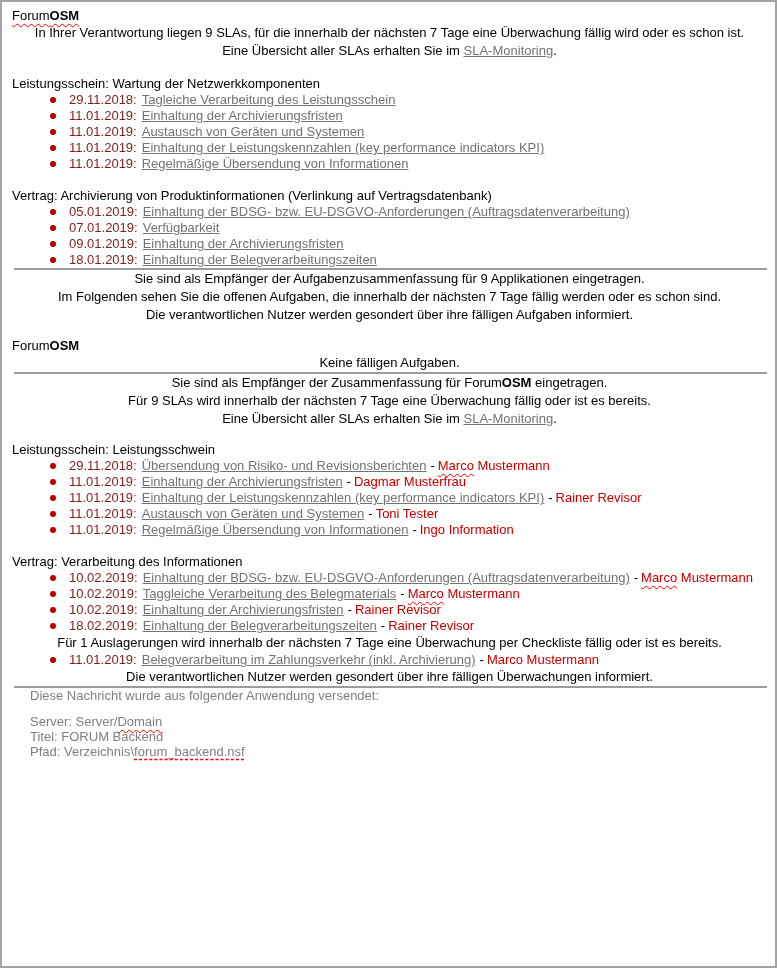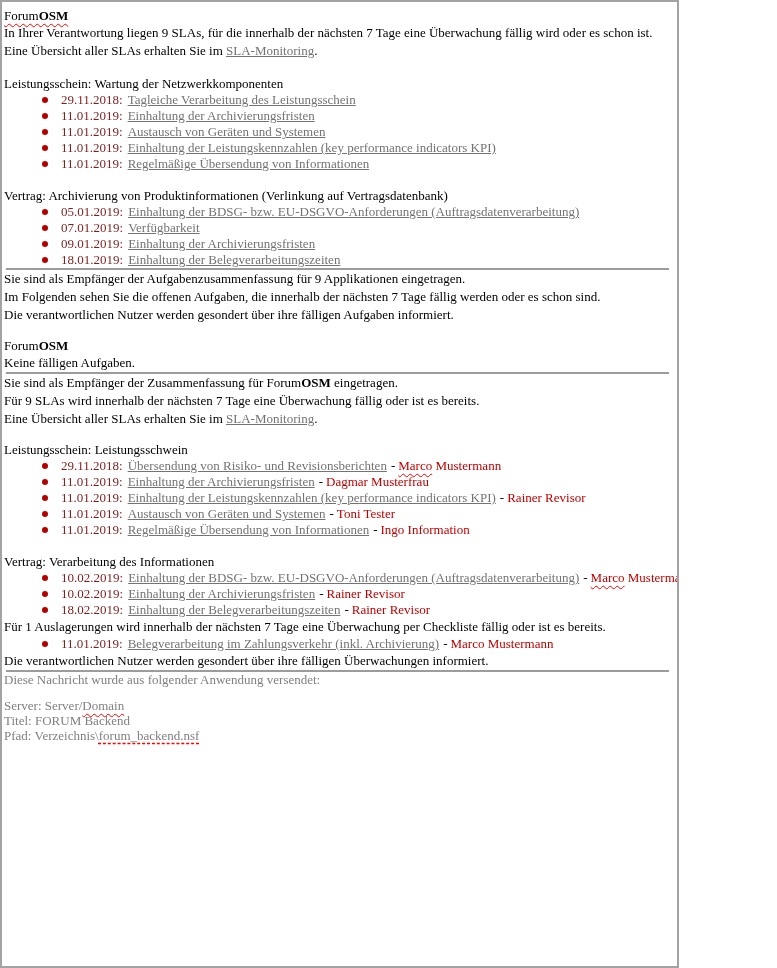--- a/index.html
+++ b/index.html
@@ -1,58 +1,58 @@
 <!DOCTYPE html>
 <html><head>
 <meta charset="utf-8">
 <style>
   html,body { margin:0; padding:0; background:#fff; }
   body { font-family:"Liberation Sans", sans-serif; font-size:13px; color:#000; }
   .page {
-    width:679px; height:968px; box-sizing:border-box;
+    width:777px; height:968px; box-sizing:border-box;
     border:2px solid #a3a3a3;
-    padding:6px 8px 0 2px;
-    overflow:hidden; background:#fff;font-family:Liberation Serif, serif;
+    padding:6px 8px 0 10px;
+    overflow:hidden; background:#fff;
   }
   .brand-line { line-height:16px; }
   b { font-weight:bold; }
   .wavy {
     text-decoration-line:underline;
     text-decoration-style:wavy;
     text-decoration-color:#ff0000;
     text-decoration-thickness:1px;
     text-underline-offset:3px;
   }
   .dashed-red {
     text-decoration-line:underline;
     text-decoration-style:dashed;
     text-decoration-color:#ff0000;
     text-underline-offset:3px;
     text-align:right;
   }
-  p.para { margin:0; line-height:18px; }
+  p.para { margin:0; line-height:18px;text-align:center; }
   .mt12 { margin-top:12px; } .mt14 { margin-top:14px; } .mt16 { margin-top:16px; } .mt26 { margin-top:26px; }
   a.link { color:#737373; text-decoration:underline; cursor:pointer; }
   .section-heading { line-height:16px; }
   ul.items { list-style:none; margin:0; padding:0; }
   li.item { position:relative; padding-left:57px; line-height:16px; white-space:nowrap; }
   .bullet {
     position:absolute; left:38px; top:5px;
     width:6px; height:6px; border-radius:50%;
     background:#b40000; display:inline-block;
   }
   .date { color:#7f1d1d; margin-right:5px; }
   .sep { color:#000; margin:0 3px 0 4px; }
   .name { color:#c00000; }
   hr.divider {
     border:none; border-top:2px solid #9c9c9c;
     margin:0 0 0 2px;
   }
   .hr1 { margin-top:24px; } .hr2 { margin-top:6px; } .hr3 { margin-top:8px; }
-  .footer { color:#808080; }
+  .footer { color:#808080;margin-left:18px; }
   .footer .fline { line-height:15px; margin:0; }
   .footer .fgroup { margin-top:11px; }
 </style>
 </head>
 <body>
 
 <div class="page">
 
   <div class="brand-line">
     <span class="wavy"><span>Forum</span><b>OSM</b></span>
@@ -114,20 +114,21 @@
       <li class="item"><span class="bullet"></span><span class="date">11.01.2019:</span><a class="link">Einhaltung der Leistungskennzahlen (key performance indicators KPI)</a><span class="sep">-</span><span class="name"><span class="wavy"></span><span>Rainer Revisor</span></span></li>
       <li class="item"><span class="bullet"></span><span class="date">11.01.2019:</span><a class="link">Austausch von Geräten und Systemen</a><span class="sep">-</span><span class="name"><span class="wavy"></span><span>Toni Tester</span></span></li>
       <li class="item"><span class="bullet"></span><span class="date">11.01.2019:</span><a class="link">Regelmäßige Übersendung von Informationen</a><span class="sep">-</span><span class="name"><span class="wavy"></span><span>Ingo Information</span></span></li>
     </ul>
   </div>
 
   <div class="mt16">
     <div class="section-heading">Vertrag: Verarbeitung des Informationen</div>
     <ul class="items">
       <li class="item"><span class="bullet"></span><span class="date">10.02.2019:</span><a class="link">Einhaltung der BDSG- bzw. EU-DSGVO-Anforderungen (Auftragsdatenverarbeitung)</a><span class="sep">-</span><span class="name"><span class="wavy">Marco</span><span> Mustermann</span></span></li>
+      <li class="item"><span class="bullet"></span><span class="date">10.02.2019:</span><a class="link">Taggleiche Verarbeitung des Belegmaterials</a><span class="sep">-</span><span class="name"><span class="wavy">Marco</span><span> Mustermann</span></span></li>
       <li class="item"><span class="bullet"></span><span class="date">10.02.2019:</span><a class="link">Einhaltung der Archivierungsfristen</a><span class="sep">-</span><span class="name"><span class="wavy"></span><span>Rainer Revisor</span></span></li>
       <li class="item"><span class="bullet"></span><span class="date">18.02.2019:</span><a class="link">Einhaltung der Belegverarbeitungszeiten</a><span class="sep">-</span><span class="name"><span class="wavy"></span><span>Rainer Revisor</span></span></li>
     </ul>
   </div>
 
   <p class="para mt14">Für 1 Auslagerungen wird innerhalb der nächsten 7 Tage eine Überwachung per Checkliste fällig oder ist es bereits.</p>
   <ul class="items mt12">
     <li class="item"><span class="bullet"></span><span class="date">11.01.2019:</span><a class="link">Belegverarbeitung im Zahlungsverkehr (inkl. Archivierung)</a><span class="sep">-</span><span class="name"><span class="wavy"></span><span>Marco Mustermann</span></span></li>
   </ul>
   <p class="para mt14">Die verantwortlichen Nutzer werden gesondert über ihre fälligen Überwachungen informiert.</p>

